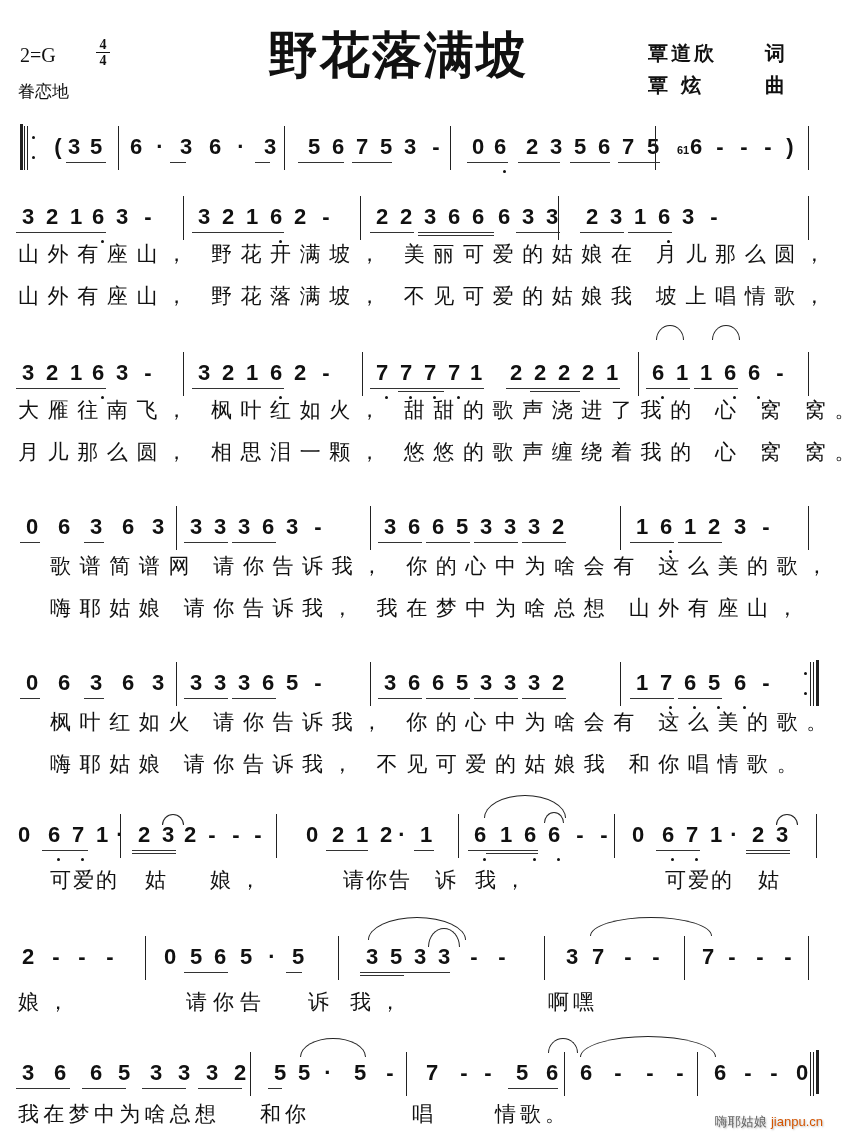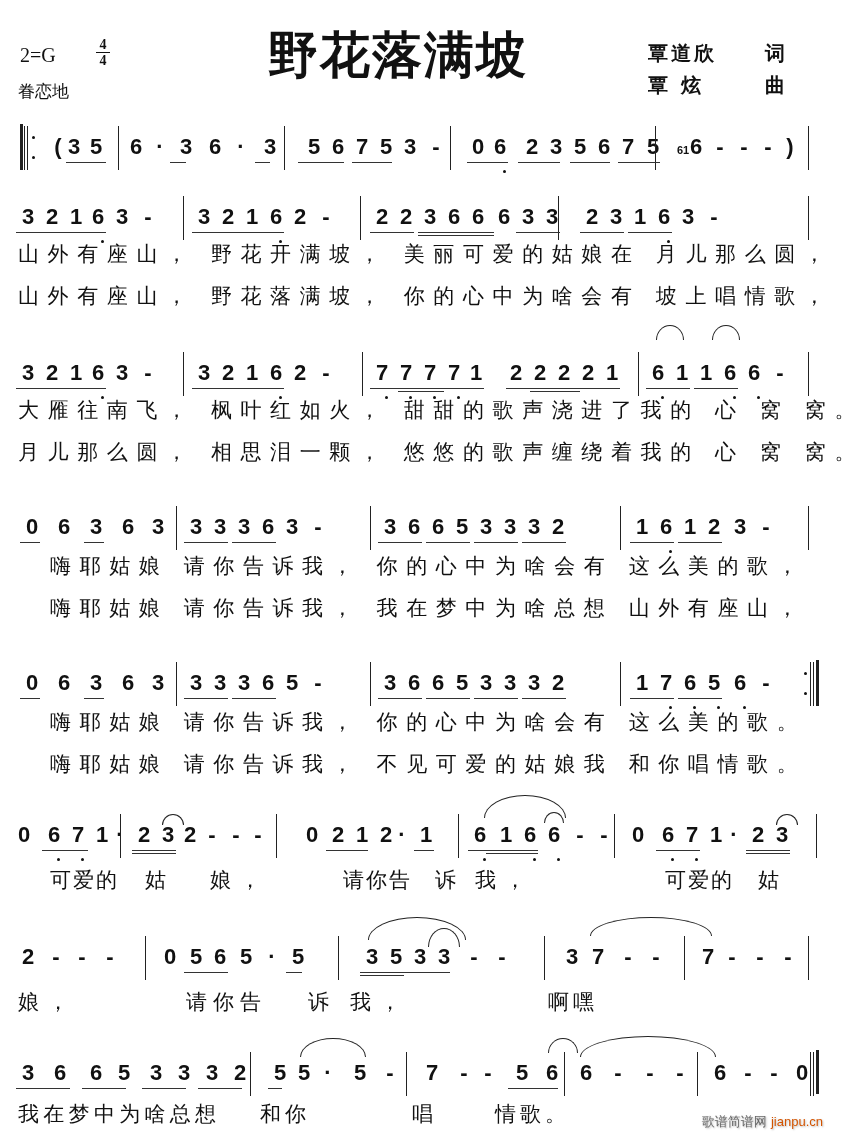--- a/index.html
+++ b/index.html
@@ -401,26 +401,26 @@
     <div class="dot" style="left: 32px; top: 136px;"></div>
     <div class="dot" style="left: 32px; top: 156px;"></div>
     <div class="bl" style="left: 816px; top: 660px; height: 46px; width: 3px;"></div>
     <div class="dot" style="left: 804px; top: 672px;"></div>
     <div class="dot" style="left: 804px; top: 692px;"></div>
     <div class="bl" style="left: 816px; top: 1050px; height: 44px; width: 3px;"></div>
     <div class="note" style="left: 674px; top: 120px; font-size: 11px; line-height: 12px; width: 18px; margin-top: 24px;">61</div>
   </div>
 
 <div class="lyric" style="left:18px; top:240px;">山外有座山， 野花开满坡， 美丽可爱的姑娘在 月儿那么圆，</div>
-<div class="lyric" style="left:18px; top:282px;">山外有座山， 野花落满坡， 你的心中为啥会有 坡上唱情歌，</div>
+<div class="lyric" style="left:18px; top:282px;">山外有座山， 野花落满坡， 不见可爱的姑娘我 坡上唱情歌，</div>
 <div class="lyric" style="left:18px; top:396px;">大雁往南飞， 枫叶红如火， 甜甜的歌声浇进了我的 心  窝  窝。</div>
 <div class="lyric" style="left:18px; top:438px;">月儿那么圆， 相思泪一颗， 悠悠的歌声缠绕着我的 心  窝  窝。</div>
-<div class="lyric" style="left:50px; top:552px;">嗨耶姑娘 请你告诉我， 你的心中为啥会有 这么美的歌，</div>
+<div class="lyric" style="left:50px; top:552px;">歌谱简谱网 请你告诉我， 你的心中为啥会有 这么美的歌，</div>
 <div class="lyric" style="left:50px; top:594px;">嗨耶姑娘 请你告诉我， 我在梦中为啥总想 山外有座山，</div>
-<div class="lyric" style="left:50px; top:708px;">嗨耶姑娘 请你告诉我， 你的心中为啥会有 这么美的歌。</div>
+<div class="lyric" style="left:50px; top:708px;">枫叶红如火 请你告诉我， 你的心中为啥会有 这么美的歌。</div>
 <div class="lyric" style="left:50px; top:750px;">嗨耶姑娘 请你告诉我， 不见可爱的姑娘我 和你唱情歌。</div>
 
 <div class="lyric" style="left:50px; top:866px; letter-spacing:2px;">可爱的</div>
 <div class="lyric" style="left:145px; top:866px;">姑</div>
 <div class="lyric" style="left:210px; top:866px;">娘，</div>
 <div class="lyric" style="left:343px; top:866px; letter-spacing:2px;">请你告</div>
 <div class="lyric" style="left:435px; top:866px;">诉</div>
 <div class="lyric" style="left:475px; top:866px;">我，</div>
 <div class="lyric" style="left:665px; top:866px; letter-spacing:2px;">可爱的</div>
 <div class="lyric" style="left:758px; top:866px;">姑</div>
@@ -430,15 +430,15 @@
 <div class="lyric" style="left:308px; top:988px;">诉</div>
 <div class="lyric" style="left:350px; top:988px;">我，</div>
 <div class="lyric" style="left:548px; top:988px; letter-spacing:4px;">啊嘿</div>
 
 <div class="lyric" style="left:18px; top:1100px; letter-spacing:4.3px;">我在梦中为啥总想</div>
 <div class="lyric" style="left:260px; top:1100px; letter-spacing:4px;">和你</div>
 <div class="lyric" style="left:412px; top:1100px;">唱</div>
 <div class="lyric" style="left:495px; top:1100px; letter-spacing:4px;">情歌。</div>
 
 <div class="abs watermark">
-  <span>歌谱简谱网</span>
+  <span>嗨耶姑娘</span>
   <span class="url">jianpu.cn</span>
 </div>
 
 </body></html>

